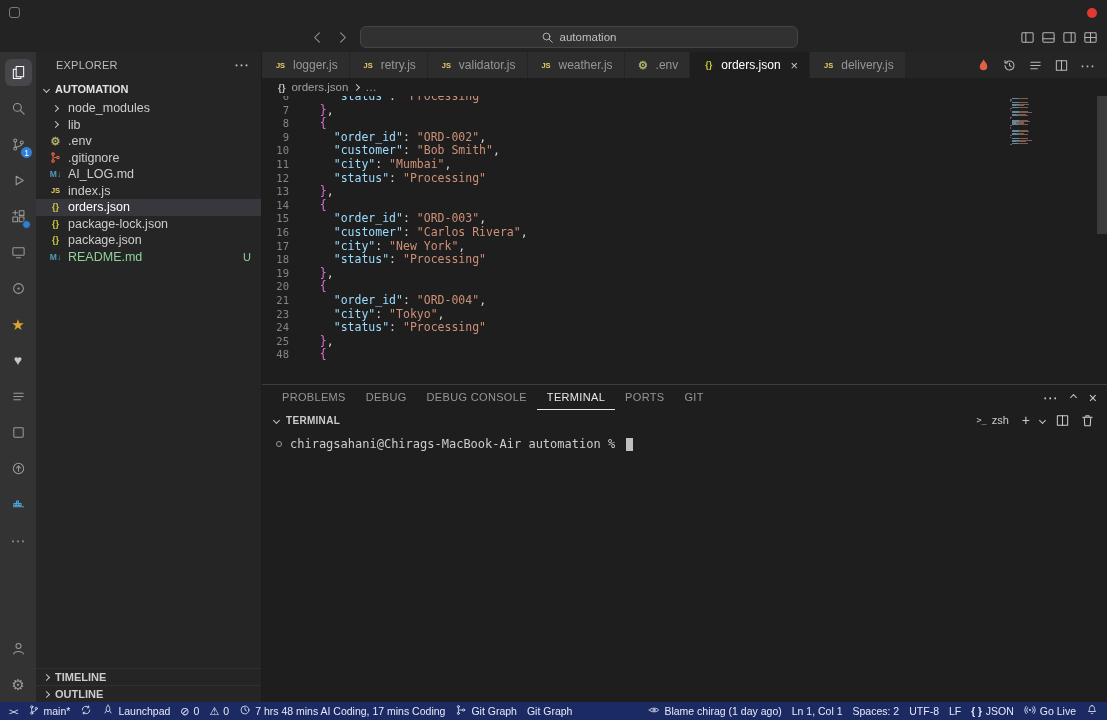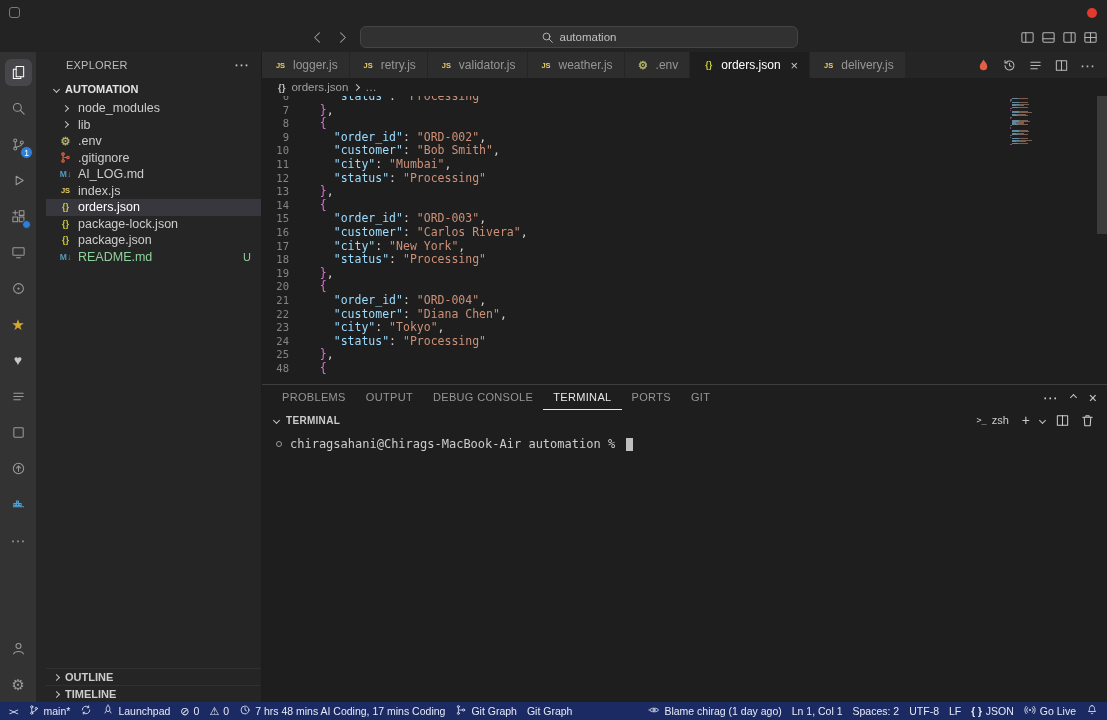--- a/index.html
+++ b/index.html
@@ -26,21 +26,21 @@
   .activitybar { width:36px; background:#333333; display:flex; flex-direction:column; justify-content:space-between; flex:none; padding:2px 0 0 0; }
   .ab-item { width:36px; height:36px; display:flex; align-items:center; justify-content:center; color:#9a9a9a; position:relative; cursor:pointer; }
   .ab-ic { width:27px; height:27px; display:flex; align-items:center; justify-content:center; border-radius:6px; }
   .ab-item.active { color:#ffffff; }
   .ab-item.active .ab-ic { background:#46464b; }
   .badge { position:absolute; right:3px; bottom:3px; min-width:13px; height:13px; border-radius:7px; color:#fff; font-size:8.5px; display:flex; align-items:center; justify-content:center; padding:0 2px; border:1px solid #333; }
   .badge.dot { min-width:9px; height:9px; right:5px; bottom:5px; }
   .tglyph { line-height:1; display:inline-block; }
 
   
-  .sidebar { width:226px; background:#252526; display:flex; flex-direction:column; flex:none; border-right:1px solid #1c1c1c;padding-left:10px; }
+  .sidebar { width:226px; background:#252526; display:flex; flex-direction:column; flex:none; border-right:1px solid #1c1c1c; }
   .sb-header { height:26px; flex:none; display:flex; align-items:center; padding:0 12px 0 20px; color:#bbbbbb; font-size:11px; }
   .sb-title { flex:1; letter-spacing:.02em; }
   .sb-more { font-size:15px; color:#cccccc; cursor:pointer; }
   .sb-section { height:22px; flex:none; display:flex; align-items:center; gap:6px; padding:0 8px; font-weight:bold; font-size:11px; color:#e2e2e2; cursor:pointer; }
   .chev { display:inline-block; width:5px; height:5px; border-right:1.2px solid #c5c5c5; border-bottom:1.2px solid #c5c5c5; }
   .chev-r { transform:rotate(-45deg); }
   .chev-d { transform:rotate(45deg); }
   .chev-u { transform:rotate(-135deg); }
   .file-tree { flex:1; overflow:hidden; }
   .ft-row { height:16.5px; display:flex; align-items:center; gap:5px; padding:0 8px 0 12px; color:#cccccc; font-size:12.5px; cursor:pointer; white-space:nowrap; }
@@ -351,25 +351,25 @@
           </div>
           <div class="ft-row">
             <span class="ft-icon" style="color: rgb(81, 154, 186); font-size: 8.5px; font-weight: bold;">M↓</span>
             <span class="ft-label" style="color: rgb(143, 209, 155);">README.md</span>
             <span class="git-badge" style="color: rgb(143, 209, 155);">U</span>
           </div>
         </div>
       <div class="sb-bottom">
           <div class="sbb-row">
             <span class="chev chev-r"></span>
-            <span>OUTLINE</span>
+            <span>TIMELINE</span>
           </div>
           <div class="sbb-row">
             <span class="chev chev-r"></span>
-            <span>TIMELINE</span>
+            <span>OUTLINE</span>
           </div>
         </div>
     </aside>
 
     <div class="editor-col">
       <div class="tabbar">
         <div class="tabs">
             <div class="tab">
               <span class="ft-icon" style="color: rgb(232, 204, 103); font-size: 7.5px; font-weight: bold;">JS</span>
               <span class="tab-label">logger.js</span>
@@ -448,21 +448,20 @@
             <div class="code-line"><span class="ln">12</span><span class="code"><span class="tok-p">    </span><span class="tok-k">"status"</span><span class="tok-p">: </span><span class="tok-s">"Processing"</span></span></div>
             <div class="code-line"><span class="ln">13</span><span class="code"><span class="tok-p">  </span><span class="tok-br">}</span><span class="tok-p">,</span></span></div>
             <div class="code-line"><span class="ln">14</span><span class="code"><span class="tok-p">  </span><span class="tok-br">{</span></span></div>
             <div class="code-line"><span class="ln">15</span><span class="code"><span class="tok-p">    </span><span class="tok-k">"order_id"</span><span class="tok-p">: </span><span class="tok-s">"ORD-003"</span><span class="tok-p">,</span></span></div>
             <div class="code-line"><span class="ln">16</span><span class="code"><span class="tok-p">    </span><span class="tok-k">"customer"</span><span class="tok-p">: </span><span class="tok-s">"Carlos Rivera"</span><span class="tok-p">,</span></span></div>
             <div class="code-line"><span class="ln">17</span><span class="code"><span class="tok-p">    </span><span class="tok-k">"city"</span><span class="tok-p">: </span><span class="tok-s">"New York"</span><span class="tok-p">,</span></span></div>
             <div class="code-line"><span class="ln">18</span><span class="code"><span class="tok-p">    </span><span class="tok-k">"status"</span><span class="tok-p">: </span><span class="tok-s">"Processing"</span></span></div>
             <div class="code-line"><span class="ln">19</span><span class="code"><span class="tok-p">  </span><span class="tok-br">}</span><span class="tok-p">,</span></span></div>
             <div class="code-line"><span class="ln">20</span><span class="code"><span class="tok-p">  </span><span class="tok-br">{</span></span></div>
             <div class="code-line"><span class="ln">21</span><span class="code"><span class="tok-p">    </span><span class="tok-k">"order_id"</span><span class="tok-p">: </span><span class="tok-s">"ORD-004"</span><span class="tok-p">,</span></span></div>
-            <div class="code-line"><span class="ln">22</span><span class="code"><span class="tok-p">    </span><span class="tok-k">"customer"</span><span class="tok-p">: </span><span class="tok-s">"Diana Chen"</span><span class="tok-p">,</span></span></div>
             <div class="code-line"><span class="ln">23</span><span class="code"><span class="tok-p">    </span><span class="tok-k">"city"</span><span class="tok-p">: </span><span class="tok-s">"Tokyo"</span><span class="tok-p">,</span></span></div>
             <div class="code-line"><span class="ln">24</span><span class="code"><span class="tok-p">    </span><span class="tok-k">"status"</span><span class="tok-p">: </span><span class="tok-s">"Processing"</span></span></div>
             <div class="code-line"><span class="ln">25</span><span class="code"><span class="tok-p">  </span><span class="tok-br">}</span><span class="tok-p">,</span></span></div>
             <div class="code-line"><span class="ln">48</span><span class="code"><span class="tok-p">  </span><span class="tok-br">{</span></span></div>
           </div>
         <div class="minimap">
           <div class="mm-content">
               <div class="mm-row">
                 <span class="mm-seg mm-sp" style="width: 2.88px;"></span>
                 <span class="mm-seg mm-k" style="width: 5.76px;"></span>
@@ -660,21 +659,21 @@
               </div>
             </div>
         </div>
         <div class="sb-thumb"></div>
       </div>
 
       <div class="panel">
         <div class="panel-tabbar">
           <div class="panel-tabs">
               <div class="panel-tab">PROBLEMS</div>
-              <div class="panel-tab">OUTPUT</div>
+              <div class="panel-tab">DEBUG</div>
               <div class="panel-tab">DEBUG CONSOLE</div>
               <div class="panel-tab active">TERMINAL</div>
               <div class="panel-tab">PORTS</div>
               <div class="panel-tab">GIT</div>
             </div>
           <div class="panel-actions">
               <span>
                 <span class="tglyph" style="font-size:15px">⋯</span>
               </span>
               <span>

